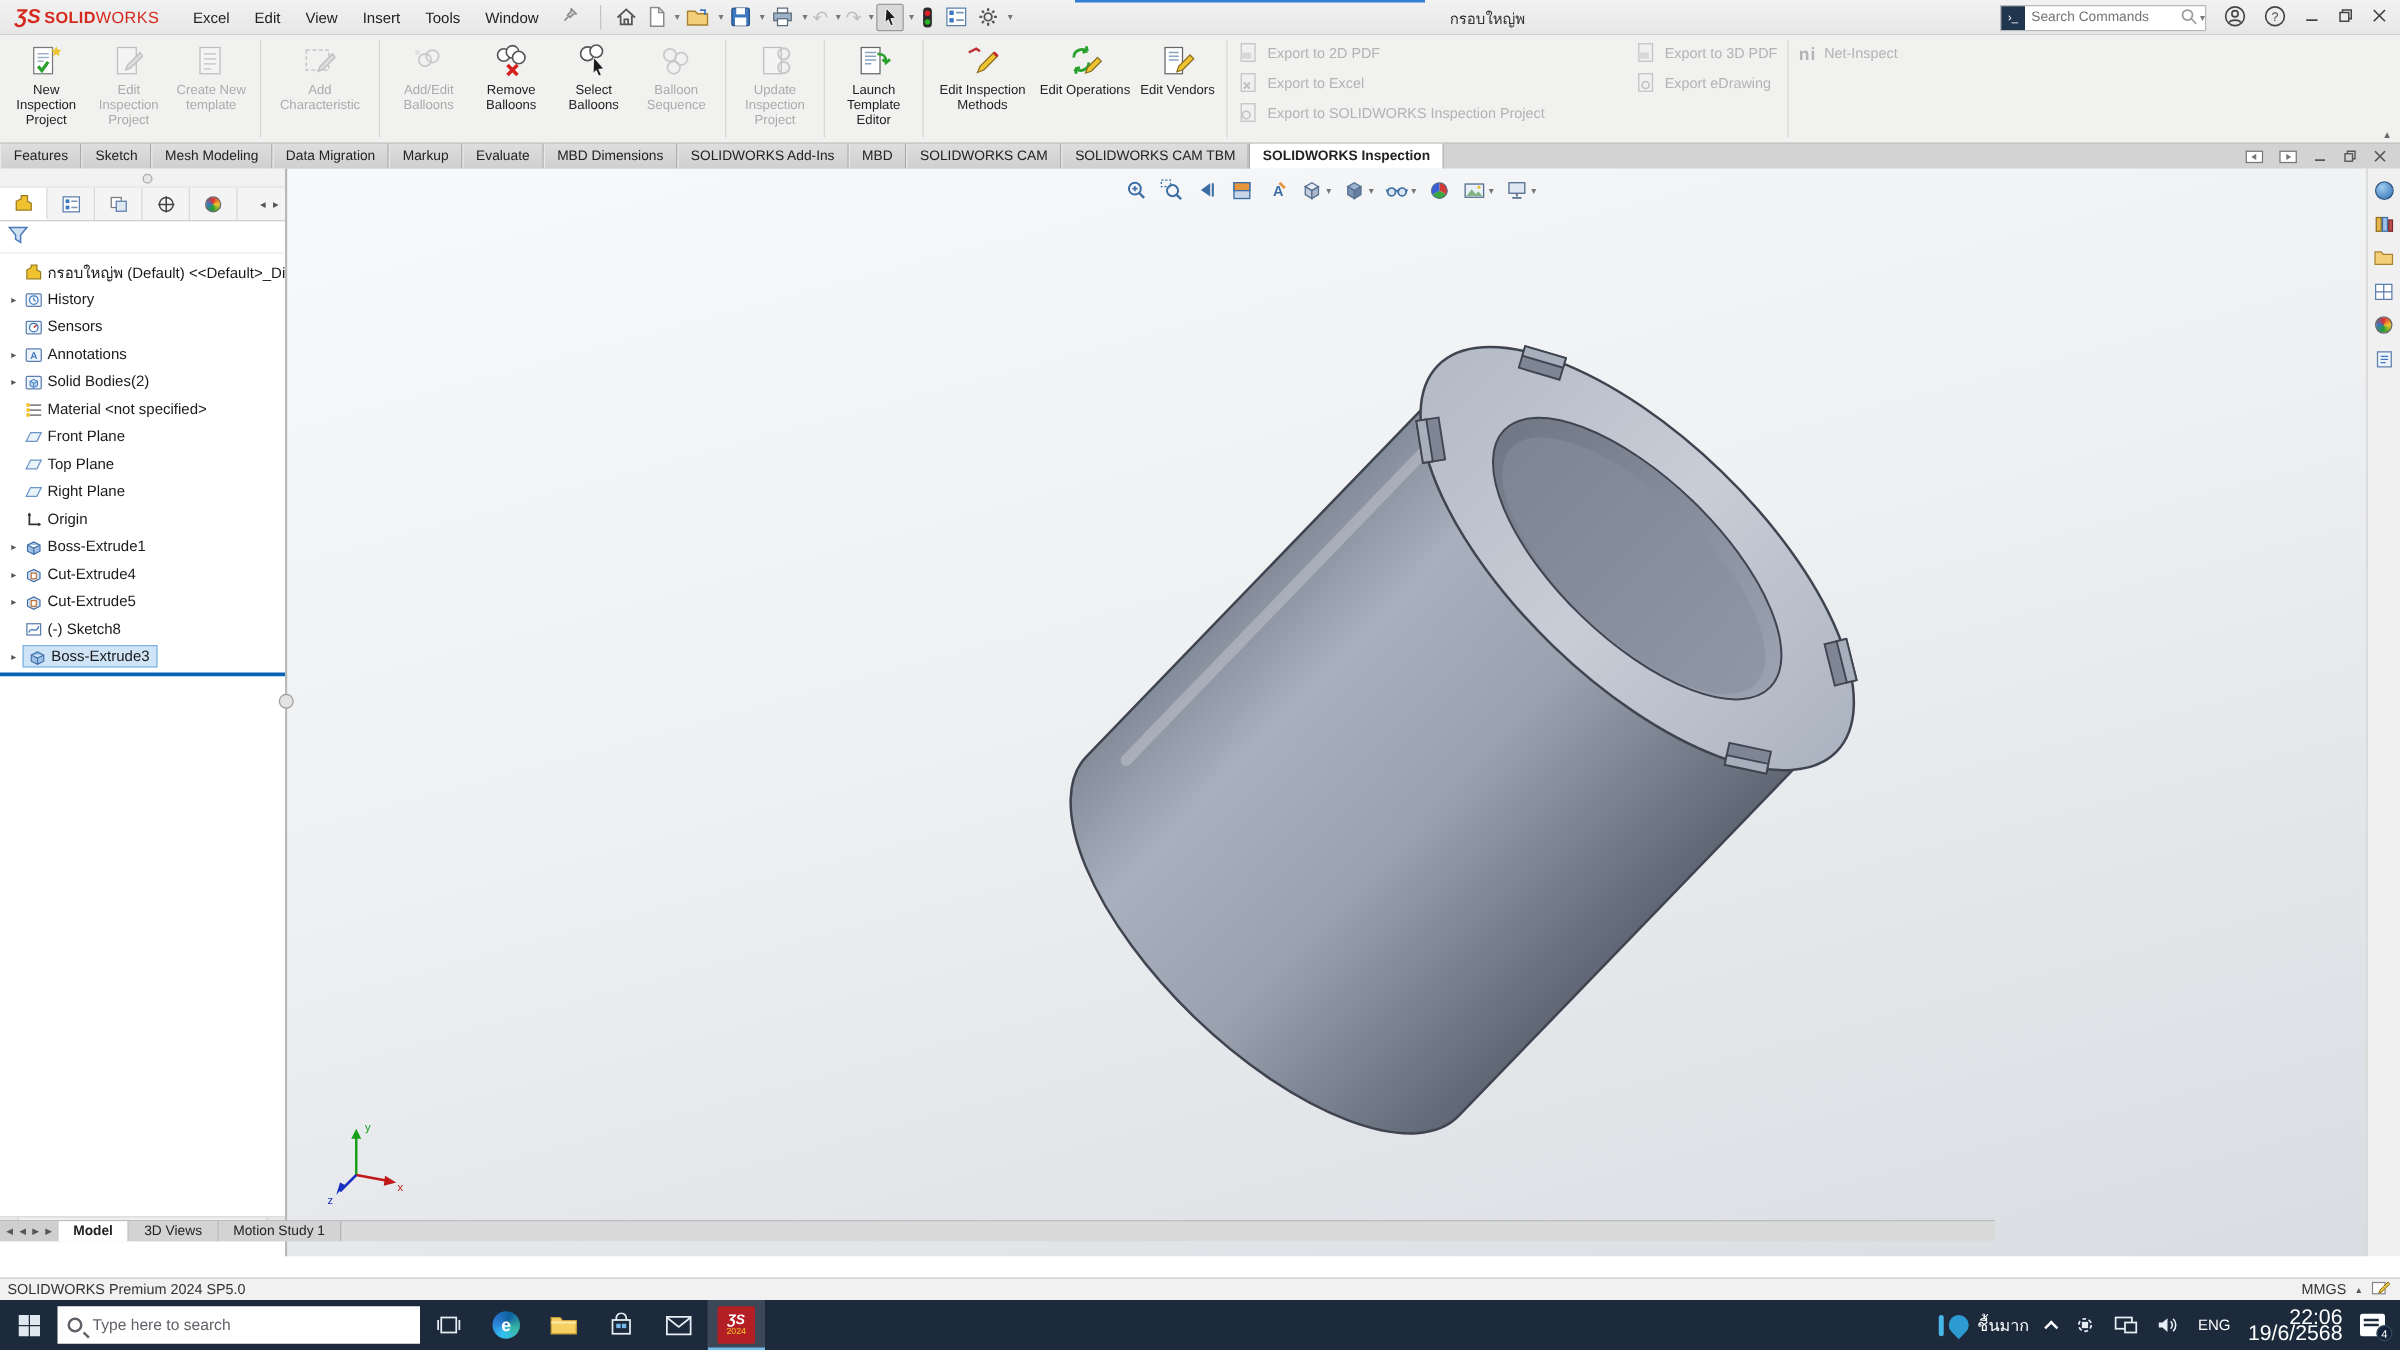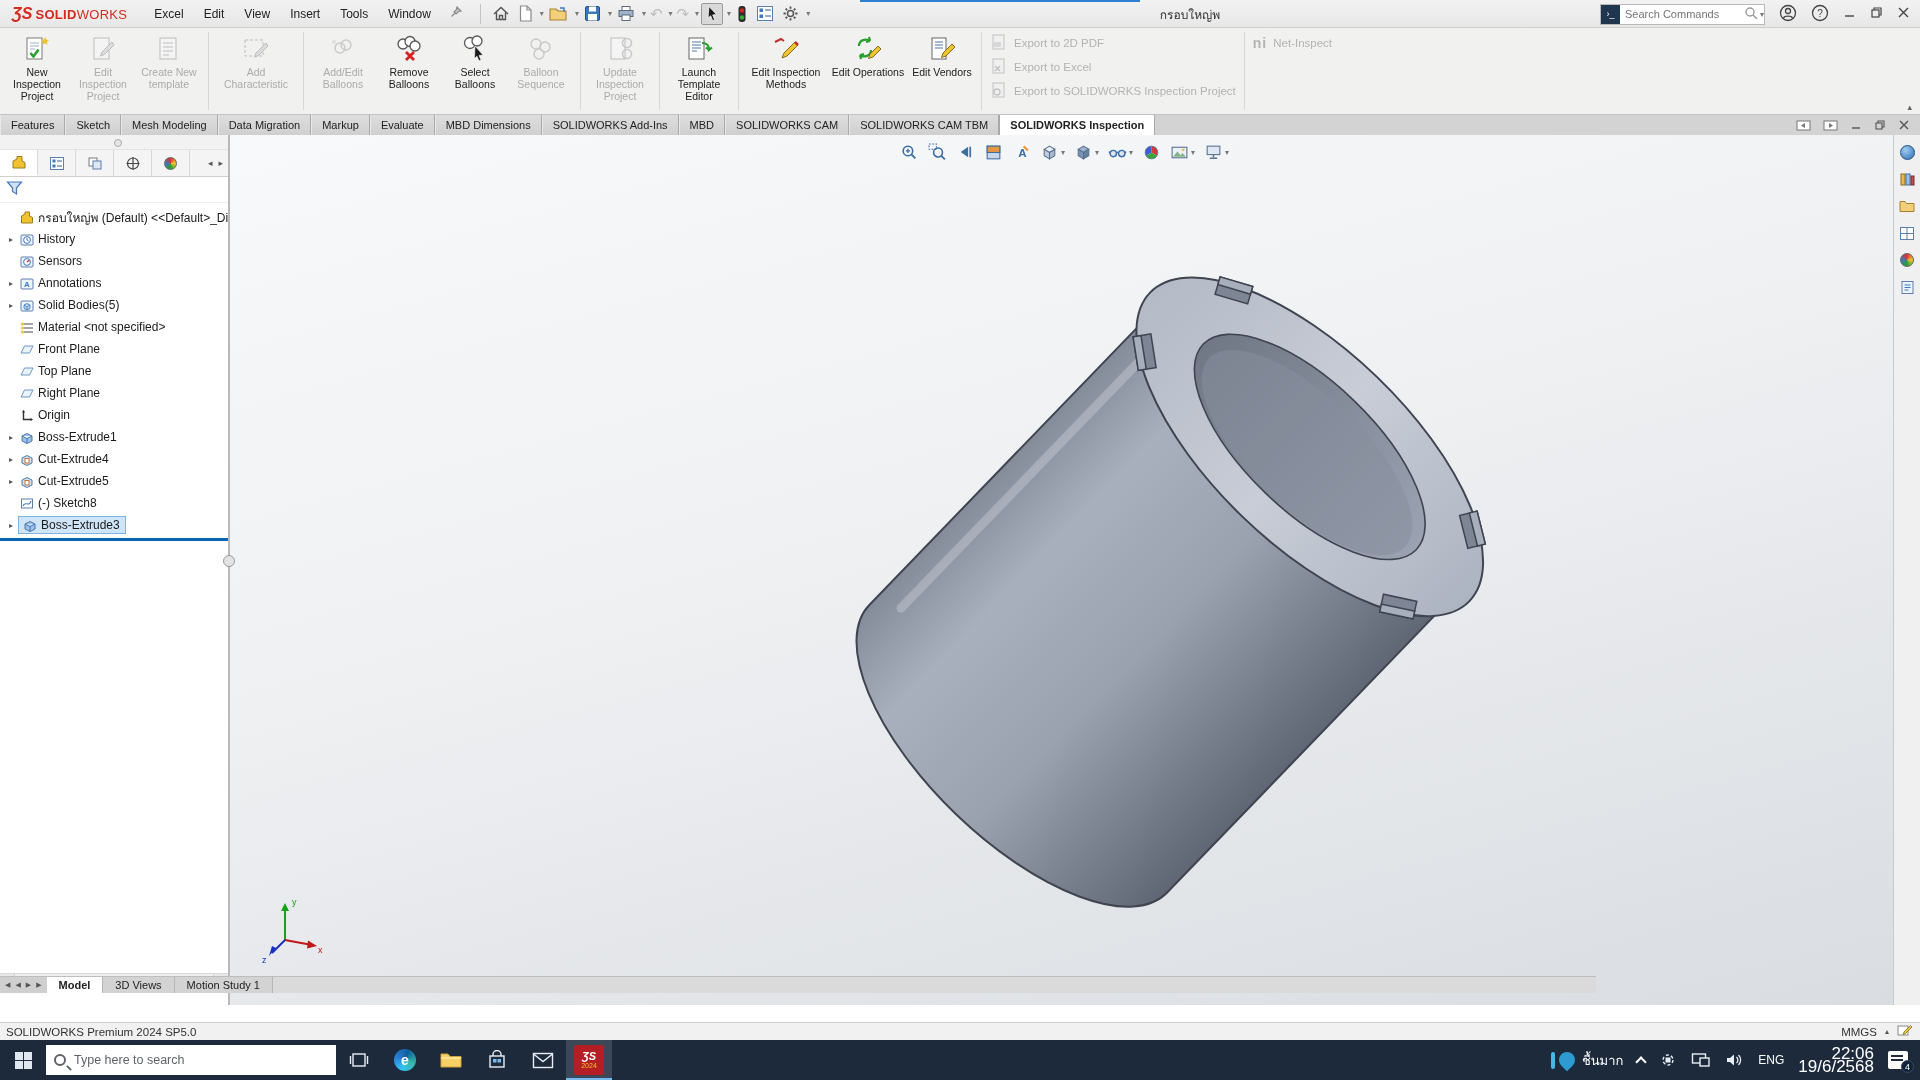--- a/index.html
+++ b/index.html
@@ -422,20 +422,36 @@
       <span class="explabel">Export to Excel</span>
     </div>
     <div class="exprow">
       <span><svg width="18" height="18" viewBox="0 0 18 18">
             <rect x="3" y="2" width="11" height="14" fill="#f0f0f0" stroke="#c2c2c2"></rect>
             <circle cx="7" cy="11" r="3" fill="none" stroke="#c2c2c2" stroke-width="1.3"></circle>
           </svg></span>
       <span class="explabel">Export to SOLIDWORKS Inspection Project</span>
     </div>
   </div>
+  <div class="exportcol" style="margin-left:60px;">
+    <div class="exprow">
+      <span><svg width="18" height="18" viewBox="0 0 18 18">
+            <rect x="3" y="2" width="11" height="14" fill="#f0f0f0" stroke="#c2c2c2"></rect>
+            <rect x="2" y="9" width="9" height="5" fill="#d8d8d8"></rect>
+          </svg></span>
+      <span class="explabel">Export to 3D PDF</span>
+    </div>
+    <div class="exprow">
+      <span><svg width="18" height="18" viewBox="0 0 18 18">
+            <rect x="3" y="2" width="11" height="14" fill="#f0f0f0" stroke="#c2c2c2"></rect>
+            <circle cx="8.5" cy="11" r="2.8" fill="none" stroke="#c2c2c2" stroke-width="1.3"></circle>
+          </svg></span>
+      <span class="explabel">Export eDrawing</span>
+    </div>
+  </div>
   <div class="rsep"></div>
   <div class="exportcol">
     <div class="exprow">
       <span class="nilogo">ni</span>
       <span class="explabel">Net-Inspect</span>
     </div>
   </div>
   <span id="ribbon-collapse">▴</span>
 </div>
 
@@ -572,21 +588,21 @@
         <span class="tlbl">Annotations</span>
       </div>
       <div class="trow">
         <span class="tarr">▸</span>
         <span class="tico">
             <svg width="14" height="13" viewBox="0 0 14 13">
               <rect x="1" y="2" width="12" height="10" rx="1" fill="#eef4fb" stroke="#5c7fae"></rect>
               <path d="M4 6 L7 4.5 L10 6 L10 9.5 L7 11 L4 9.5 Z M4 6 L7 7.5 L10 6 M7 7.5 V11" fill="#bcd4ee" stroke="#3c78c0" stroke-width=".8"></path>
             </svg>
           </span>
-        <span class="tlbl">Solid Bodies(5)</span>
+        <span class="tlbl">Solid Bodies(2)</span>
       </div>
       <div class="trow">
         <span class="tarr"></span>
         <span class="tico">
             <svg width="14" height="13" viewBox="0 0 14 13">
               <path d="M4 3 H13 M4 7 H13 M4 11 H13" stroke="#888" stroke-width="1.4"></path>
               <circle cx="2.5" cy="3" r="1.6" fill="#efc431"></circle>
               <circle cx="2.5" cy="7" r="1.6" fill="#efc431"></circle>
               <circle cx="2.5" cy="11" r="1.6" fill="#efc431"></circle>
             </svg>

